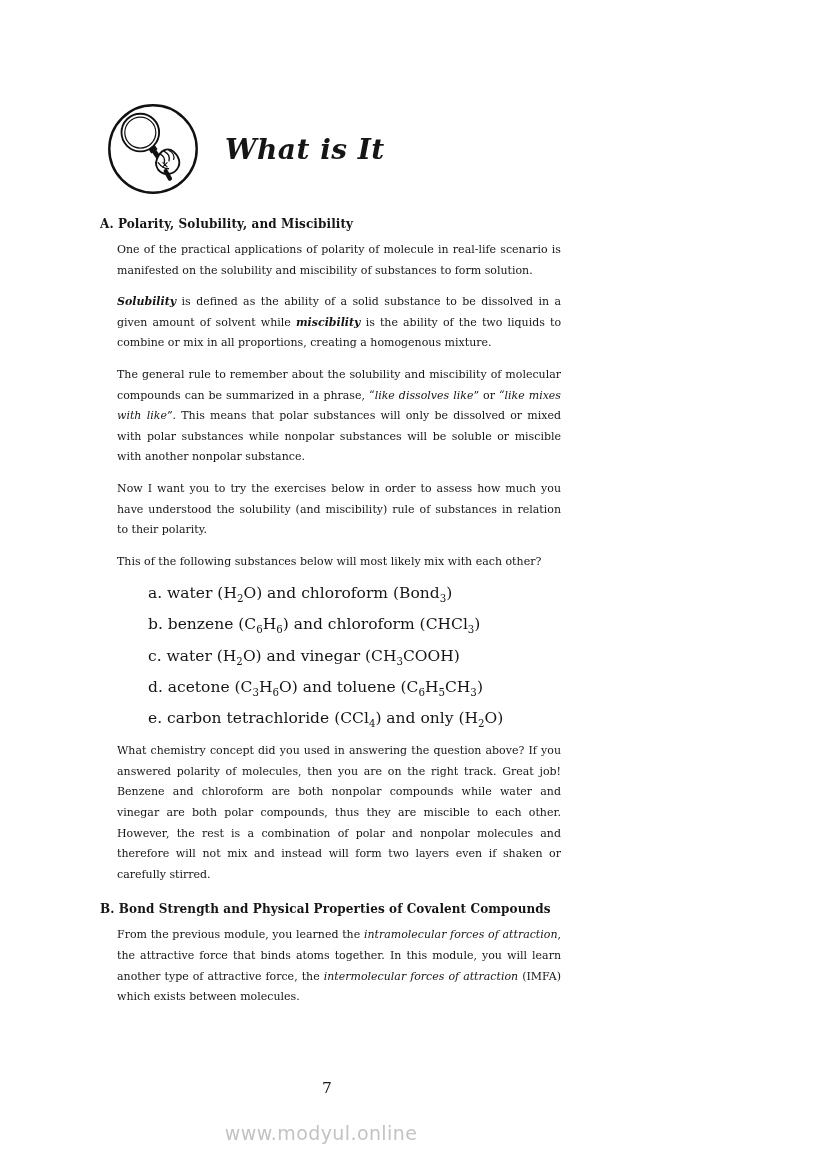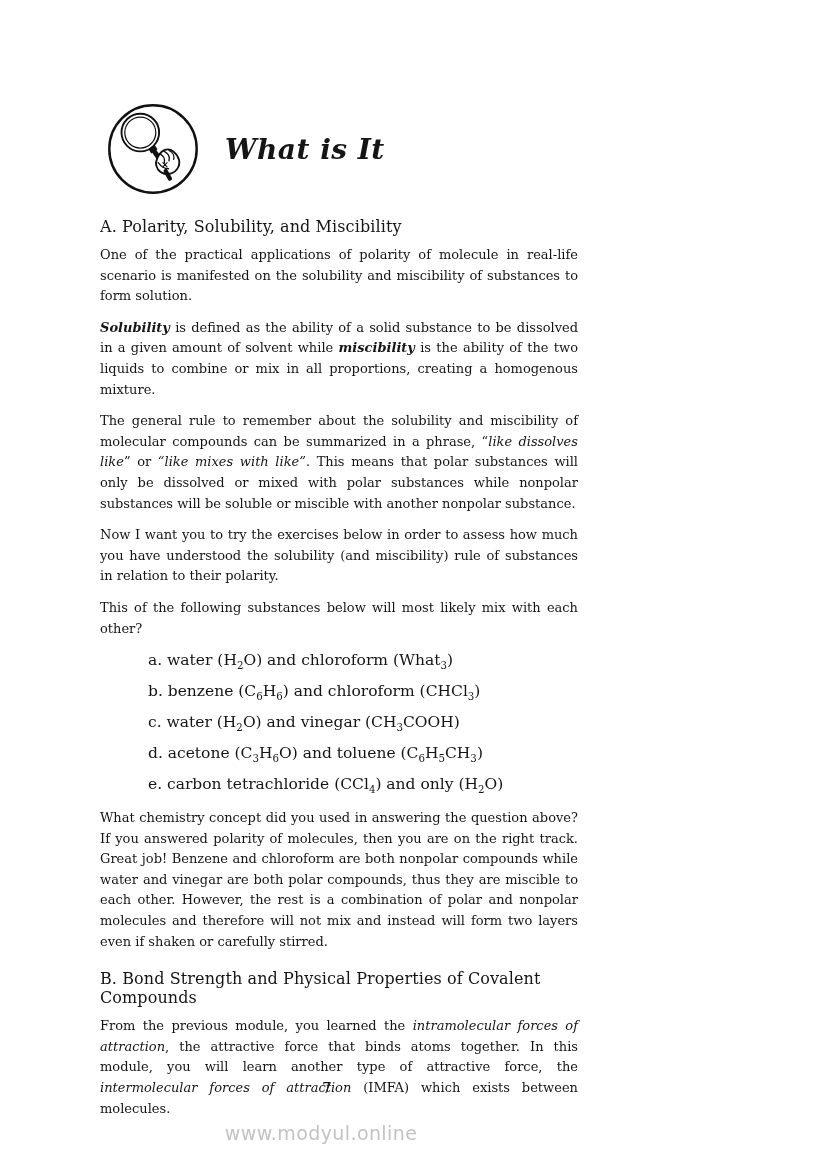--- a/index.html
+++ b/index.html
@@ -14,24 +14,24 @@
   }
   
   .hdr{display:flex;align-items:center;gap:25px;margin:0 0 21px 6px;}
   .icon-wrap{width:94px;height:94px;flex:0 0 auto;}
   .icon-wrap svg{width:94px;height:94px;display:block;}
   .title{
     font-size:28px;font-weight:bold;font-style:italic;
     margin:0;letter-spacing:0.5px;
   }
   
-  .heading{font-size:16px;font-weight:normal;margin:0 0 9px;letter-spacing:0.1px;}
+  .heading{font-size:12px;font-weight:bold;margin:0 0 9px;letter-spacing:0.1px;}
   .heading-b{margin-top:17px;}
   p.para{
-    font-size:13px;line-height:20.6px;margin:0 0 11px;
+    font-size:11px;line-height:20.6px;margin:0 17px 11px;
     text-align:justify;text-justify:inter-word;
   }
   .st-i{font-style:italic;}
   .st-bi{font-weight:bold;font-style:italic;}
   sub{font-size:0.66em;line-height:0;}
   .choices{list-style:none;margin:2px 0 13px;padding:0 0 0 48px;}
   .choices li{
     font-size:15.5px;line-height:20.6px;margin:0 0 10.5px;text-align:left;
   }
   
@@ -85,21 +85,21 @@
 
     <p class="para"><span class="st-bi">Solubility</span><span> is defined as the ability of a solid substance to be dissolved in a given amount of solvent while </span><span class="st-bi">miscibility</span><span> is the ability of the two liquids to combine or mix in all proportions, creating a homogenous mixture.</span></p>
 
     <p class="para"><span>The general rule to remember about the solubility and miscibility of molecular compounds can be summarized in a phrase, “</span><span class="st-i">like dissolves like</span><span>” or </span><span class="st-i">“like mixes with like”</span><span>. This means that polar substances will only be dissolved or mixed with polar substances while nonpolar substances will be soluble or miscible with another nonpolar substance.</span></p>
 
     <p class="para">Now I want you to try the exercises below in order to assess how much you have understood the solubility (and miscibility) rule of substances in relation to their polarity.</p>
 
     <p class="para">This of the following substances below will most likely mix with each other?</p>
 
     <ul class="choices">
-      <li><span>a. water (H</span><sub>2</sub><span>O) and chloroform (What</span><sub>3</sub><span>)</span></li>
+      <li><span>a. water (H</span><sub>2</sub><span>O) and chloroform (Bond</span><sub>3</sub><span>)</span></li>
       <li><span>b. benzene (C</span><sub>6</sub><span>H</span><sub>6</sub><span>) and chloroform (CHCl</span><sub>3</sub><span>)</span></li>
       <li><span>c. water (H</span><sub>2</sub><span>O) and vinegar (CH</span><sub>3</sub><span>COOH)</span></li>
       <li><span>d. acetone (C</span><sub>3</sub><span>H</span><sub>6</sub><span>O) and toluene (C</span><sub>6</sub><span>H</span><sub>5</sub><span>CH</span><sub>3</sub><span>)</span></li>
       <li><span>e. carbon tetrachloride (CCl</span><sub>4</sub><span>) and only (H</span><sub>2</sub><span>O)</span></li>
     </ul>
 
     <p class="para">What chemistry concept did you used in answering the question above? If you answered polarity of molecules, then you are on the right track. Great job! Benzene and chloroform are both nonpolar compounds while water and vinegar are both polar compounds, thus they are miscible to each other. However, the rest is a combination of polar and nonpolar molecules and therefore will not mix and instead will form two layers even if shaken or carefully stirred.</p>
 
     <h2 class="heading heading-b">B. Bond Strength and Physical Properties of Covalent Compounds</h2>
 

